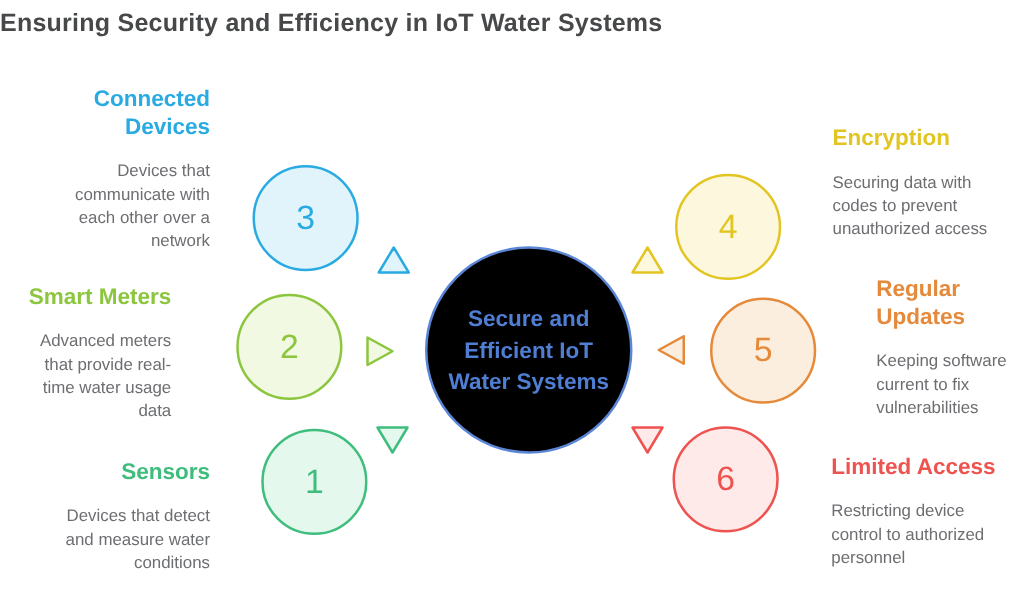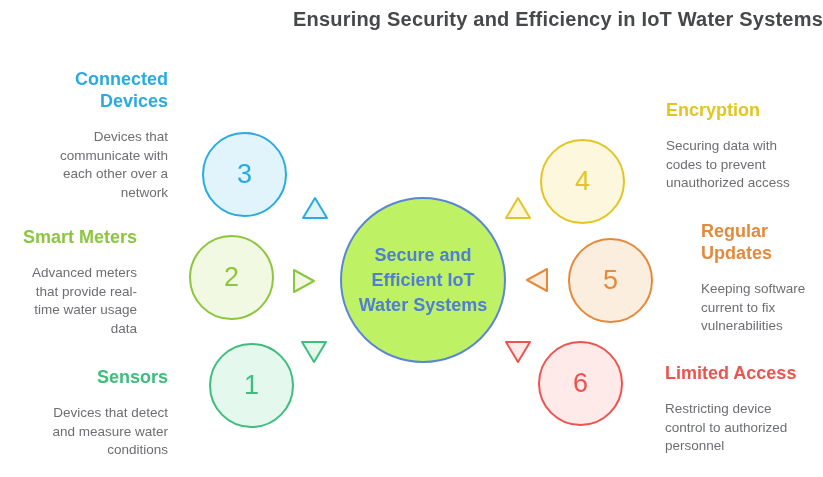--- a/index.html
+++ b/index.html
@@ -9,21 +9,21 @@
     width: 823px;
     height: 477px;
     background: #ffffff;
     overflow: hidden;
   }
   .title {
     position: absolute;
     top: 8px;
     left: 0;
     width: 100%;
-    text-align: right;
+    text-align: left;
     font-size: 20px;
     font-weight: 700;
     letter-spacing: 0.2px;
   }
   .circle {
     position: absolute;
     border-radius: 50%;
     border: 2px solid;
     display: flex;
     align-items: center;
@@ -84,21 +84,21 @@
     white-space: pre-line;
   }
 </style>
 </head>
 <body>
 
 <div class="canvas">
 
   <div class="title" style="color: rgb(71, 72, 74);">Ensuring Security and Efficiency in IoT Water Systems</div>
 
-  <div class="circle center-circle" style="background-color: #bef264; border-color: rgb(91, 134, 214); color: rgb(79, 126, 211);">
+  <div class="circle center-circle" style="background-color: #000000; border-color: rgb(91, 134, 214); color: rgb(79, 126, 211);">
     <span>Secure and
 Efficient IoT
 Water Systems</span>
   </div>
 
   <div class="circle node-circle c1" style="background-color: rgb(228, 248, 238); border-color: rgb(62, 189, 125); color: rgb(62, 189, 125);">
     <span>1</span>
   </div>
   <div class="circle node-circle c2" style="background-color: rgb(242, 249, 226); border-color: rgb(140, 198, 63); color: rgb(140, 198, 63);">
     <span>2</span>

